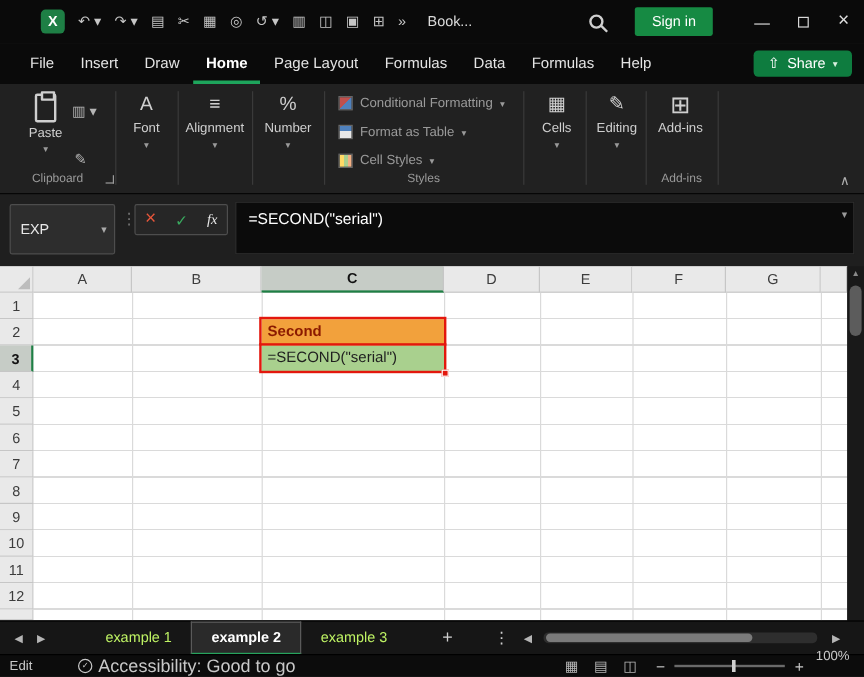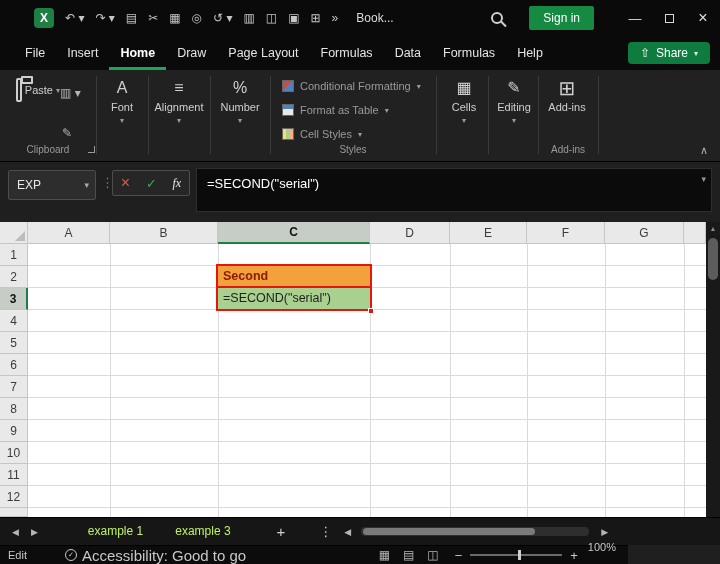--- a/index.html
+++ b/index.html
@@ -32,21 +32,21 @@
   .mtab.active { color:#fff; font-weight:700; box-shadow: inset 0 -3px 0 #1EA55C; }
   .share { margin-left:auto; margin-right:10px; align-self:center; background:#0E7C3F; color:#fff;
            border:none; border-radius:4px; padding:4px 12px; font-size:12px; font-family:inherit;
            display:flex; align-items:center; gap:6px; cursor:pointer; }
   .share .chv { font-size:8px; color:#d8f0e0; }
 
   
   .ribbon { position:absolute; left:0; top:70px; width:720px; height:92px; background:#212121;
             border-bottom:1px solid #000; }
   .vsep { position:absolute; top:6px; height:78px; width:1px; background:#3a3a3a; }
-  .paste { position:absolute; left:16px; top:8px; width:44px; display:flex; flex-direction:row;
+  .paste { position:absolute; left:16px; top:8px; width:44px; display:flex; flex-direction:column;
            align-items:center; gap:3px; cursor:pointer;justify-content:center; }
   .clipico { width:18px; height:24px; border:2px solid #cfcfcf; border-radius:2px; position:relative; }
   .clipico::before { content:""; position:absolute; top:-4px; left:3px; width:8px; height:4px;
                      background:#212121; border:2px solid #cfcfcf; border-radius:1px; }
   .blabel { font-size:11px; color:#cfcfcf; }
   .chv { font-size:8px; color:#9a9a9a; }
   .smico { position:absolute; color:#b5b5b5; font-size:12px; cursor:pointer; }
   .bigbtn { position:absolute; top:8px; width:54px; display:flex; flex-direction:column;
             align-items:center; gap:3px; cursor:pointer; }
   .bico { font-size:16px; color:#cfcfcf; line-height:20px; }
@@ -57,21 +57,21 @@
   .cfico { background:linear-gradient(135deg,#C0504D 50%,#4F81BD 50%); }
   .fatico { background:linear-gradient(to bottom,#4F81BD 4px,#E8E8E8 4px); }
   .csico { background:linear-gradient(90deg,#FFD966 33%,#A9D08E 33% 66%,#F4B084 66%); }
   .glabel { position:absolute; top:74px; font-size:10px; color:#9a9a9a; text-align:center; }
   .launcher { position:absolute; left:88px; top:76px; width:7px; height:7px;
               border-right:1px solid #9a9a9a; border-bottom:1px solid #9a9a9a; cursor:pointer; }
   .collapse { position:absolute; right:12px; top:74px; color:#b0b0b0; font-size:11px; cursor:pointer; }
 
   
   .fbar { position:absolute; left:0; top:162px; width:720px; height:60px; background:#1f1f1f; }
-  .namebox { position:absolute; left:8px; top:8px; width:88px; height:30px; background:#2d2d2d;
+  .namebox { position:absolute; left:8px; top:8px; width:88px; height:42px; background:#2d2d2d;
              border:1px solid #4d4d4d; border-radius:2px; display:flex; align-items:center;
              padding:0 6px 0 8px; cursor:pointer; }
   .namebox span:first-child { color:#e8e8e8; font-size:12px; flex:1; }
   .namebox .chv { font-size:9px; color:#aaa; }
   .fdots { position:absolute; left:101px; top:13px; color:#777; font-size:13px; cursor:grab; }
   .fbtns { position:absolute; left:112px; top:8px; width:78px; height:26px; background:#262626;
            border:1px solid #4d4d4d; border-radius:2px; display:flex; align-items:center;
            justify-content:space-around; }
   .fx-cancel { color:#E8563A; font-size:16px; line-height:16px; cursor:pointer; }
   .fx-enter { color:#39A85E; font-size:13px; cursor:pointer; }
@@ -125,21 +125,21 @@
   .stab.active { color:#fff; font-weight:700; background:#2a2a2a; border:1px solid #5a5a5a;
                  border-bottom:2px solid #27A35D; line-height:25px; }
   .addsheet { color:#cfcfcf; font-size:15px; margin-left:30px; cursor:pointer; }
   .tmore { color:#cfcfcf; font-size:13px; margin-left:34px; cursor:pointer; }
   .htrack { width:228px; height:9px; background:#2e2e2e; border-radius:4px; margin-left:10px;
             position:relative; cursor:pointer; }
   .hthumb { position:absolute; left:2px; top:1px; width:172px; height:7px; background:#7a7a7a;
             border-radius:4px; cursor:grab; }
 
   
-  .statusbar { position:absolute; left:0; top:545px; width:628px; height:19px; background:#0c0c0c;
+  .statusbar { position:absolute; left:0; top:545px; width:720px; height:19px; background:#0c0c0c;
                display:flex; align-items:center; font-size:11px; color:#c8c8c8;
                border-top:1px solid #000; }
   .smode { margin-left:8px; }
   .acccircle { margin-left:38px; width:12px; height:12px; border:1px solid #c8c8c8; border-radius:50%;
                display:flex; align-items:center; justify-content:center; font-size:7px; color:#c8c8c8;
                flex:0 0 auto; }
   .acctext { margin-left:5px; font-size:15px; cursor:pointer; }
   .sspacer { flex:1; }
   .viewic { color:#b5b5b5; font-size:12px; margin-left:13px; cursor:pointer; }
   .zoomout { margin-left:16px; font-size:13px; cursor:pointer; }
@@ -174,22 +174,22 @@
     <span class="magnifier"></span>
     <button class="signin">Sign in</button>
     <span class="winctl">—</span>
     <span class="winctl"><span class="maxsq"></span></span>
     <span class="winctl close">×</span>
   </div>
 
   <div class="menubar">
     <span class="mtab">File</span>
     <span class="mtab">Insert</span>
+    <span class="mtab">Draw</span>
     <span class="mtab active">Home</span>
-    <span class="mtab">Draw</span>
     <span class="mtab">Page Layout</span>
     <span class="mtab">Formulas</span>
     <span class="mtab">Data</span>
     <span class="mtab">Formulas</span>
     <span class="mtab">Help</span>
     <button class="share">
       <span>⇧</span>
       <span>Share</span>
       <span class="chv">▾</span>
     </button>
@@ -330,20 +330,21 @@
   <div class="vscroll">
     <span class="varrow">▲</span>
     <div class="vthumb"></div>
   </div>
 
   <div class="tabbar">
     <span class="tnav">◀</span>
     <span class="tnav">▶</span>
     <div class="stabs">
       <span class="stab">example 1</span>
+      <span class="stab active">example 2</span>
       <span class="stab">example 3</span>
     </div>
     <span class="addsheet">+</span>
     <span class="tmore">⋮</span>
     <span class="tnav">◀</span>
     <div class="htrack">
       <div class="hthumb"></div>
     </div>
     <span class="tnav">▶</span>
   </div>

